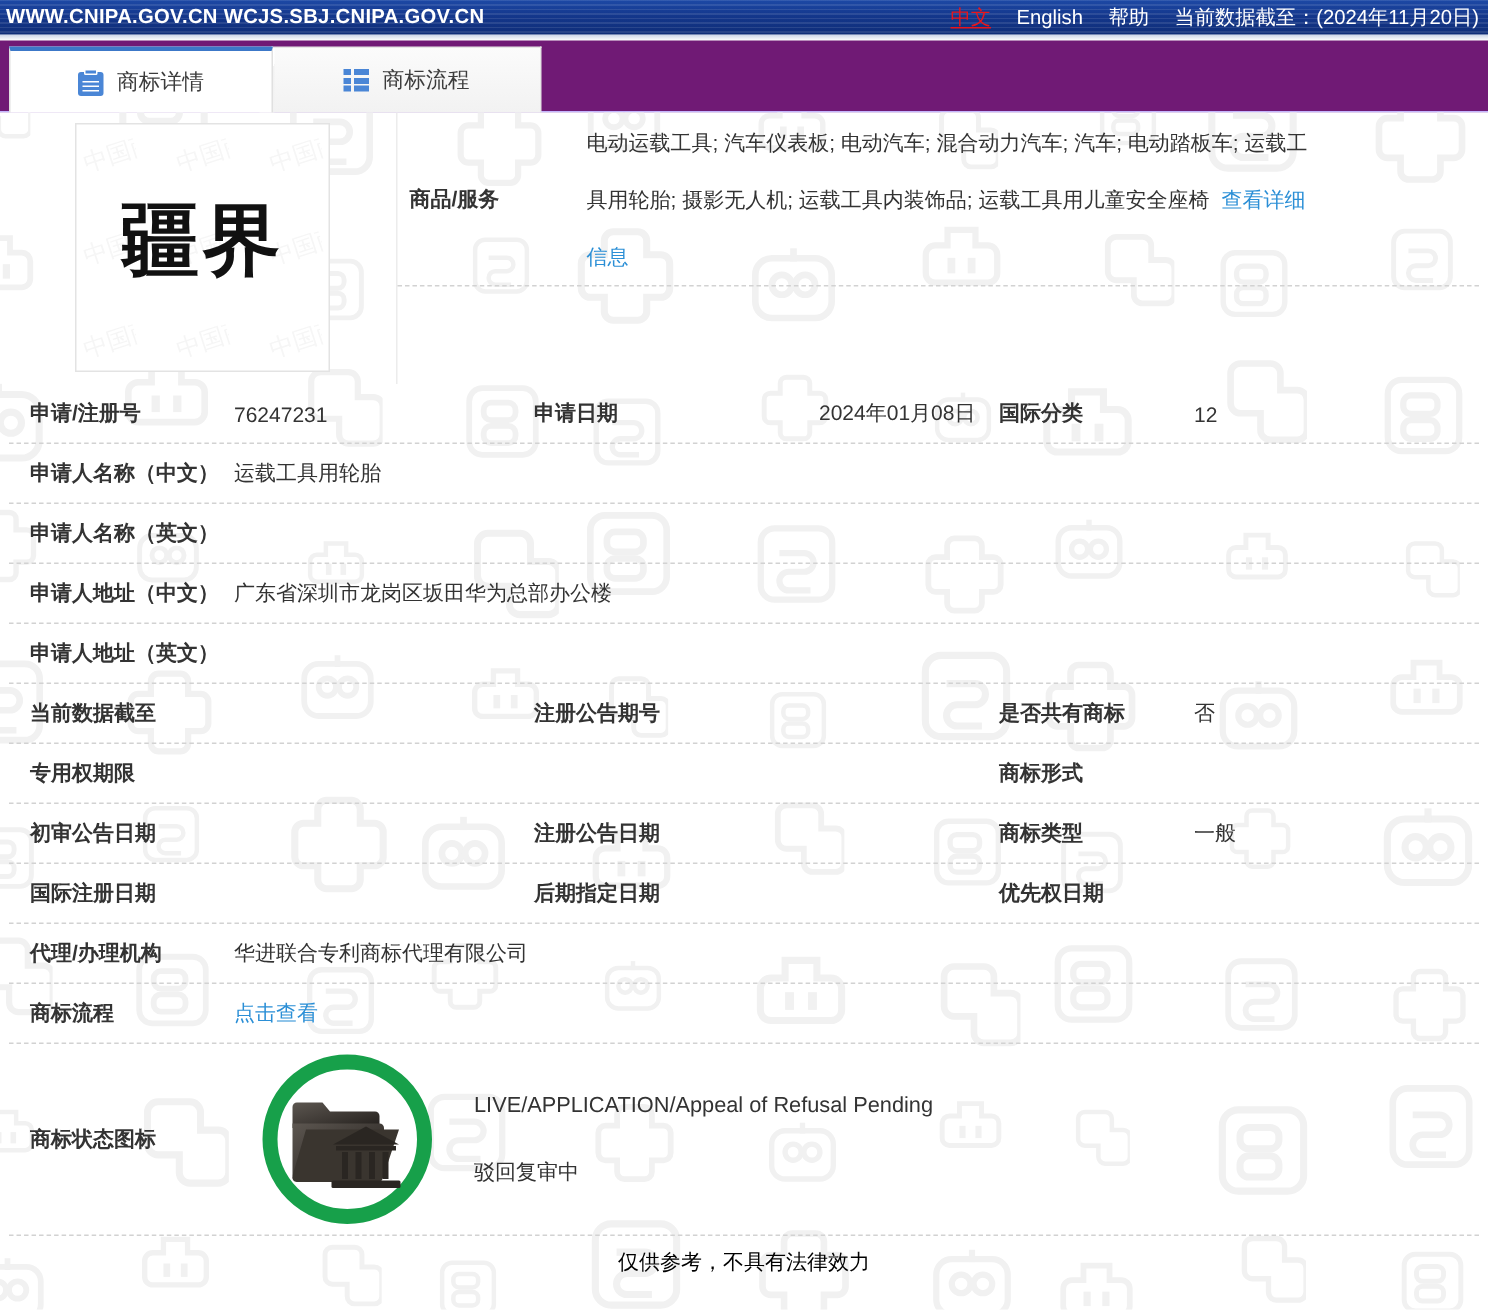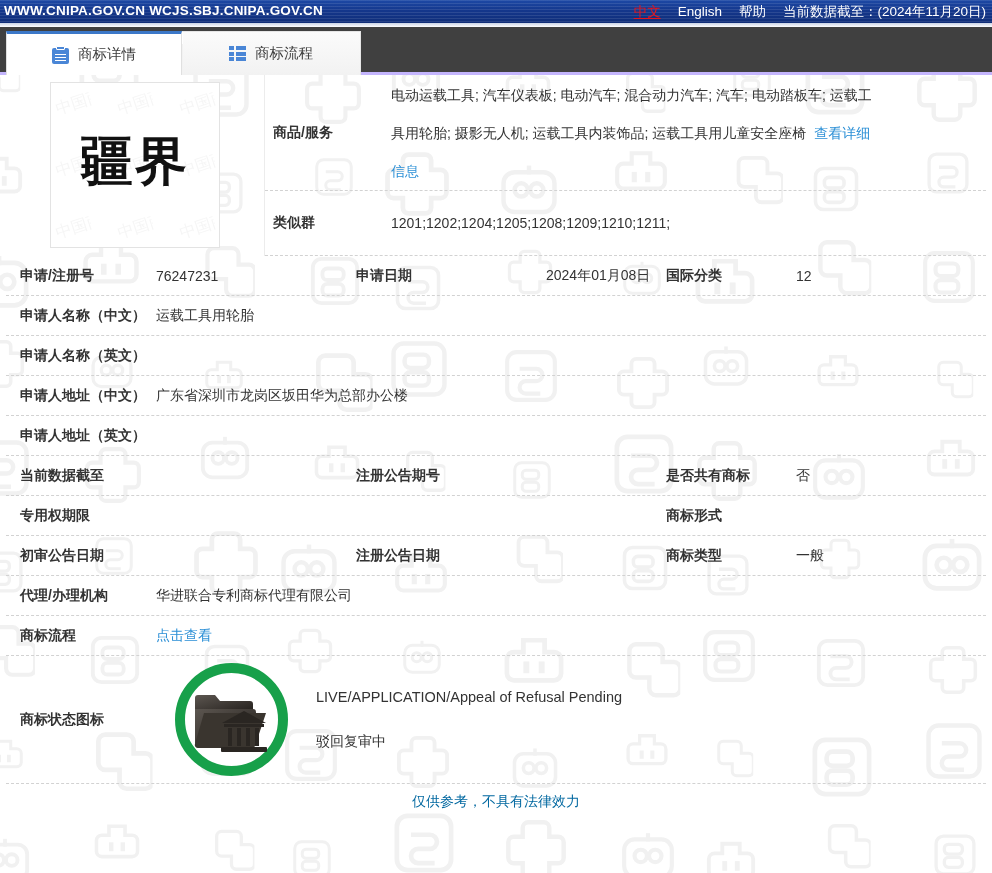--- a/index.html
+++ b/index.html
@@ -51,22 +51,22 @@
 
   #topbar-shadow {
     width: 992px; height: 4px;
     background: linear-gradient(180deg,#c9d3e6 0%, #ffffff 100%);
   }
 
   
   #tabs {
     position: relative;
     width: 992px; height: 48px;
-    background: #404040;
-    border-bottom: 3px solid #c4b5fd;
+    background: #701a75;
+    border-bottom: 1px solid #c4b5fd;
   }
   .tab {
     position: absolute;
     top: 4px;
     height: 44px;
     display: flex; align-items: center; justify-content: center;
     font-size: 14.5px;
     color: #3c3c3c;
     cursor: pointer;
     background: #ffffff;
@@ -298,21 +298,21 @@
   #status-cn { font-size: 14px; color: #333333; }
 
   
   #footer {
     position: relative;
     height: 36px;
     display: flex; align-items: center; justify-content: center;
     z-index: 1;
   }
   #footer-note {
-    color: #0369a1;
+    color: #000000;
     font-size: 14px;
   }
 </style>
 </head>
 <body>
 
 <div id="topbar">
   <div class="left">WWW.CNIPA.GOV.CN WCJS.SBJ.CNIPA.GOV.CN</div>
   <div class="right">
     <span class="lang-cn">中文</span>
@@ -976,24 +976,20 @@
           <div id="brand-text">疆界</div>
         </div>
       </div>
       <div id="goods-cell">
         <div class="subrow" id="goods-row">
           <div class="sub-lbl">商品/服务</div>
           <div class="sub-val">
             <span>电动运载工具; 汽车仪表板; 电动汽车; 混合动力汽车; 汽车; 电动踏板车; 运载工具用轮胎; 摄影无人机; 运载工具内装饰品; 运载工具用儿童安全座椅</span><span class="link-blue">查看详细信息</span>
           </div>
         </div>
-        <div class="subrow" id="group-row">
-          <div class="sub-lbl">类似群</div>
-          <div class="sub-val" style="line-height:normal">1201;1202;1204;1205;1208;1209;1210;1211;</div>
-        </div>
       </div>
     </div>
 
     <div class="sec row r40">
       <div class="lbl c1-lbl">申请/注册号</div>
       <div class="val c1-val">76247231</div>
       <div class="lbl c2-lbl">申请日期</div>
       <div class="val c2-val">2024年01月08日</div>
       <div class="lbl c3-lbl">国际分类</div>
       <div class="val c3-val">12</div>
@@ -1039,20 +1035,28 @@
 
     <div class="sec row r40">
       <div class="lbl c1-lbl">初审公告日期</div>
       <div class="val c1-val val-empty"></div>
       <div class="lbl c2-lbl">注册公告日期</div>
       <div class="val c2-val val-empty"></div>
       <div class="lbl c3-lbl">商标类型</div>
       <div class="val c3-val">一般</div>
     </div>
 
+    <div class="sec row r40">
+      <div class="lbl c1-lbl">国际注册日期</div>
+      <div class="val c1-val val-empty"></div>
+      <div class="lbl c2-lbl">后期指定日期</div>
+      <div class="val c2-val val-empty"></div>
+      <div class="lbl c3-lbl">优先权日期</div>
+      <div class="val c3-val val-empty"></div>
+    </div>
 
     <div class="sec row r40">
       <div class="lbl wide-lbl">代理/办理机构</div>
       <div class="val wide-val">华进联合专利商标代理有限公司</div>
     </div>
 
     <div class="sec row r40">
       <div class="lbl wide-lbl">商标流程</div>
       <div class="val wide-val link-blue2">点击查看</div>
     </div>

